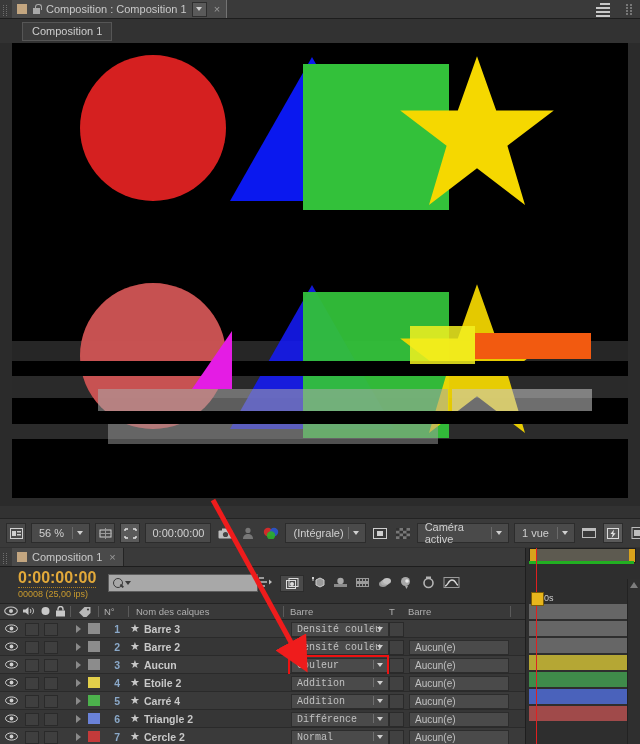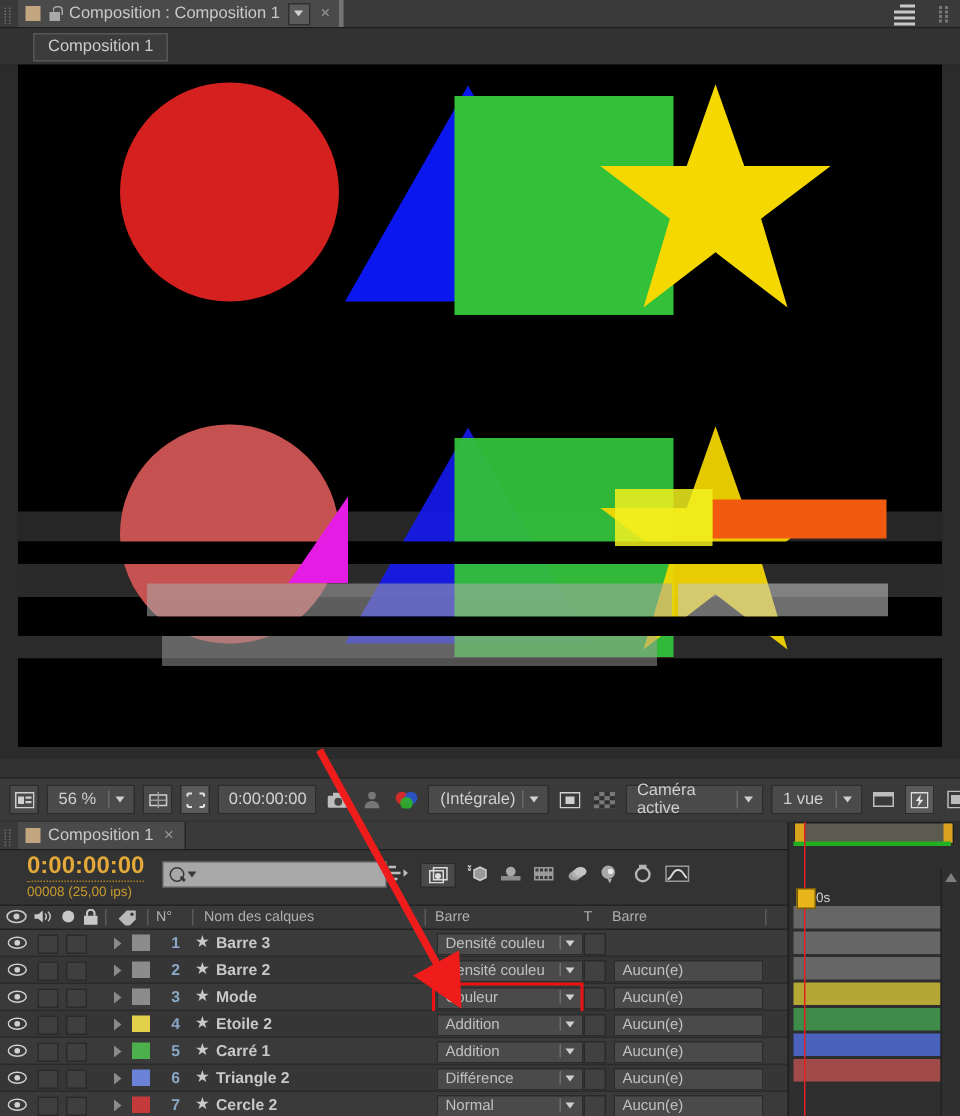--- a/index.html
+++ b/index.html
@@ -10,21 +10,21 @@
 
   
   .comp-panel{position:absolute;left:0;top:0;width:640px;height:548px;background:#323232;}
 
   .tabbar{position:relative;height:18px;background:#3a3a3a;
           border-bottom:1px solid #1d1d1d;}
   .grip{position:absolute;left:3px;top:4px;width:5px;height:11px;}
   .grip i{display:block;width:1px;height:1px;background:#6e6e6e;margin:1px 0 1px 0;
           box-shadow:3px 0 0 #6e6e6e;}
   .tab-active{position:absolute;left:12px;top:0;height:18px;display:flex;align-items:center;
-              gap:5px;padding:0 6px 0 5px;background:#4a4a4a;border-right:3px solid #737373;}
+              gap:5px;padding:0 6px 0 5px;background:#4a4a4a;border-right:1px solid #737373;}
   .swatch-tan{width:10px;height:10px;background:#c3a680;}
   .lock-ico{width:9px;height:10px;position:relative;}
   .lock-ico::before{content:"";position:absolute;left:1px;top:4px;width:7px;height:6px;
       background:#a9a9a9;}
   .lock-ico::after{content:"";position:absolute;left:3px;top:0;width:5px;height:5px;
       border:1.5px solid #a9a9a9;border-bottom:none;border-radius:3px 3px 0 0;}
   .tab-title{color:#c9c9c9;font-size:11px;white-space:nowrap;}
   .tab-caret{width:13px;height:13px;background:#5a5a5a;border:1px solid #2e2e2e;
              display:flex;align-items:center;justify-content:center;}
   .tab-caret::after{content:"";border-left:3.5px solid transparent;border-right:3.5px solid transparent;
@@ -105,21 +105,21 @@
   .tri-open{position:absolute;left:76px;top:5px;width:0;height:0;
             border-top:4px solid transparent;border-bottom:4px solid transparent;
             border-left:5px solid #8a8a8a;}
   .lcolor{position:absolute;left:88px;top:3px;width:12px;height:11px;}
   .lnum{position:absolute;left:106px;top:3px;width:14px;text-align:right;color:#8aa8c8;
         font-size:10.5px;font-weight:bold;}
   .star{position:absolute;left:130px;top:3px;color:#c8c8c8;font-size:11px;line-height:11px;}
   .lname{position:absolute;left:144px;top:3px;color:#c8c8c8;font-size:10.5px;font-weight:bold;}
   .modebox{position:absolute;left:291px;top:2px;width:91px;height:13px;background:#4a4a4a;
            border:1px solid #2c2c2c;display:flex;align-items:center;padding-left:5px;
-           color:#c0c0c0;font-size:10px;overflow:hidden;white-space:nowrap;}
+           color:#c0c0c0;font-size:10px;overflow:hidden;white-space:nowrap;font-family:Liberation Mono, monospace;}
   .modebox .dd{position:absolute;right:2px;top:0;height:11px;display:flex;align-items:center;gap:3px;}
   .modebox .dd .sp{width:1px;height:9px;background:#6e6e6e;}
   .modebox .dd .cv{border-left:3.5px solid transparent;border-right:3.5px solid transparent;
                    border-top:4px solid #cfcfcf;margin-right:3px;}
   .tbox{position:absolute;left:389px;top:2px;width:13px;height:13px;background:#414141;
         border:1px solid #2a2a2a;}
   .cachebox{position:absolute;left:409px;top:2px;width:93px;height:13px;background:#4a4a4a;
             border:1px solid #2c2c2c;display:flex;align-items:center;padding-left:5px;
             color:#c0c0c0;font-size:10px;}
   .hl-red{position:absolute;left:288px;top:-1px;width:97px;height:17px;border:2px solid #ee1111;}
@@ -531,21 +531,21 @@
               <ellipse cx="6.5" cy="4.5" rx="6" ry="3.6" fill="none" stroke="#d0d0d0" stroke-width="1"></ellipse>
               <circle cx="6.5" cy="4.5" r="1.9" fill="#d0d0d0"></circle>
             </svg>
           </span>
           <span class="box" style="left:25px;"></span>
           <span class="box" style="left:44px;"></span>
           <span class="tri-open"></span>
           <span class="lcolor" style="background:#8c8c8c;"></span>
           <span class="lnum">3</span>
           <span class="star">★</span>
-          <span class="lname">Mode</span>
+          <span class="lname">Aucun</span>
           <span class="modebox">Couleur<span class="dd">
               <span class="sp"></span>
               <span class="cv"></span>
             </span></span>
           <span class="tbox"></span>
           <span class="cachebox">Aucun(e)<span class="dd" style="position:absolute;right:2px;"><span class="sp"></span><span class="cv"></span></span></span>
           <span class="hl-red" style="border-color: rgb(238, 17, 17);"></span>
         </div>
         <div class="row alt">
           <span class="eye">
@@ -574,21 +574,21 @@
               <ellipse cx="6.5" cy="4.5" rx="6" ry="3.6" fill="none" stroke="#d0d0d0" stroke-width="1"></ellipse>
               <circle cx="6.5" cy="4.5" r="1.9" fill="#d0d0d0"></circle>
             </svg>
           </span>
           <span class="box" style="left:25px;"></span>
           <span class="box" style="left:44px;"></span>
           <span class="tri-open"></span>
           <span class="lcolor" style="background:#4cb14c;"></span>
           <span class="lnum">5</span>
           <span class="star">★</span>
-          <span class="lname">Carré 1</span>
+          <span class="lname">Carré 4</span>
           <span class="modebox">Addition<span class="dd">
               <span class="sp"></span>
               <span class="cv"></span>
             </span></span>
           <span class="tbox"></span>
           <span class="cachebox">Aucun(e)<span class="dd" style="position:absolute;right:2px;"><span class="sp"></span><span class="cv"></span></span></span>
         </div>
         <div class="row alt">
           <span class="eye">
             <svg width="13" height="9">

